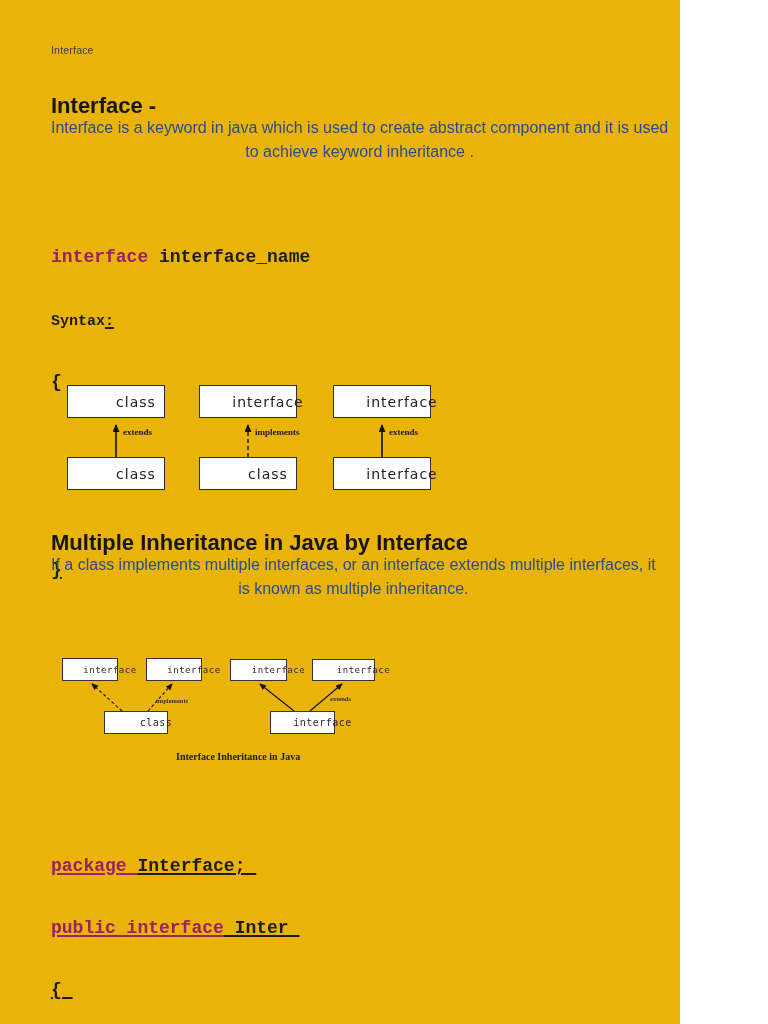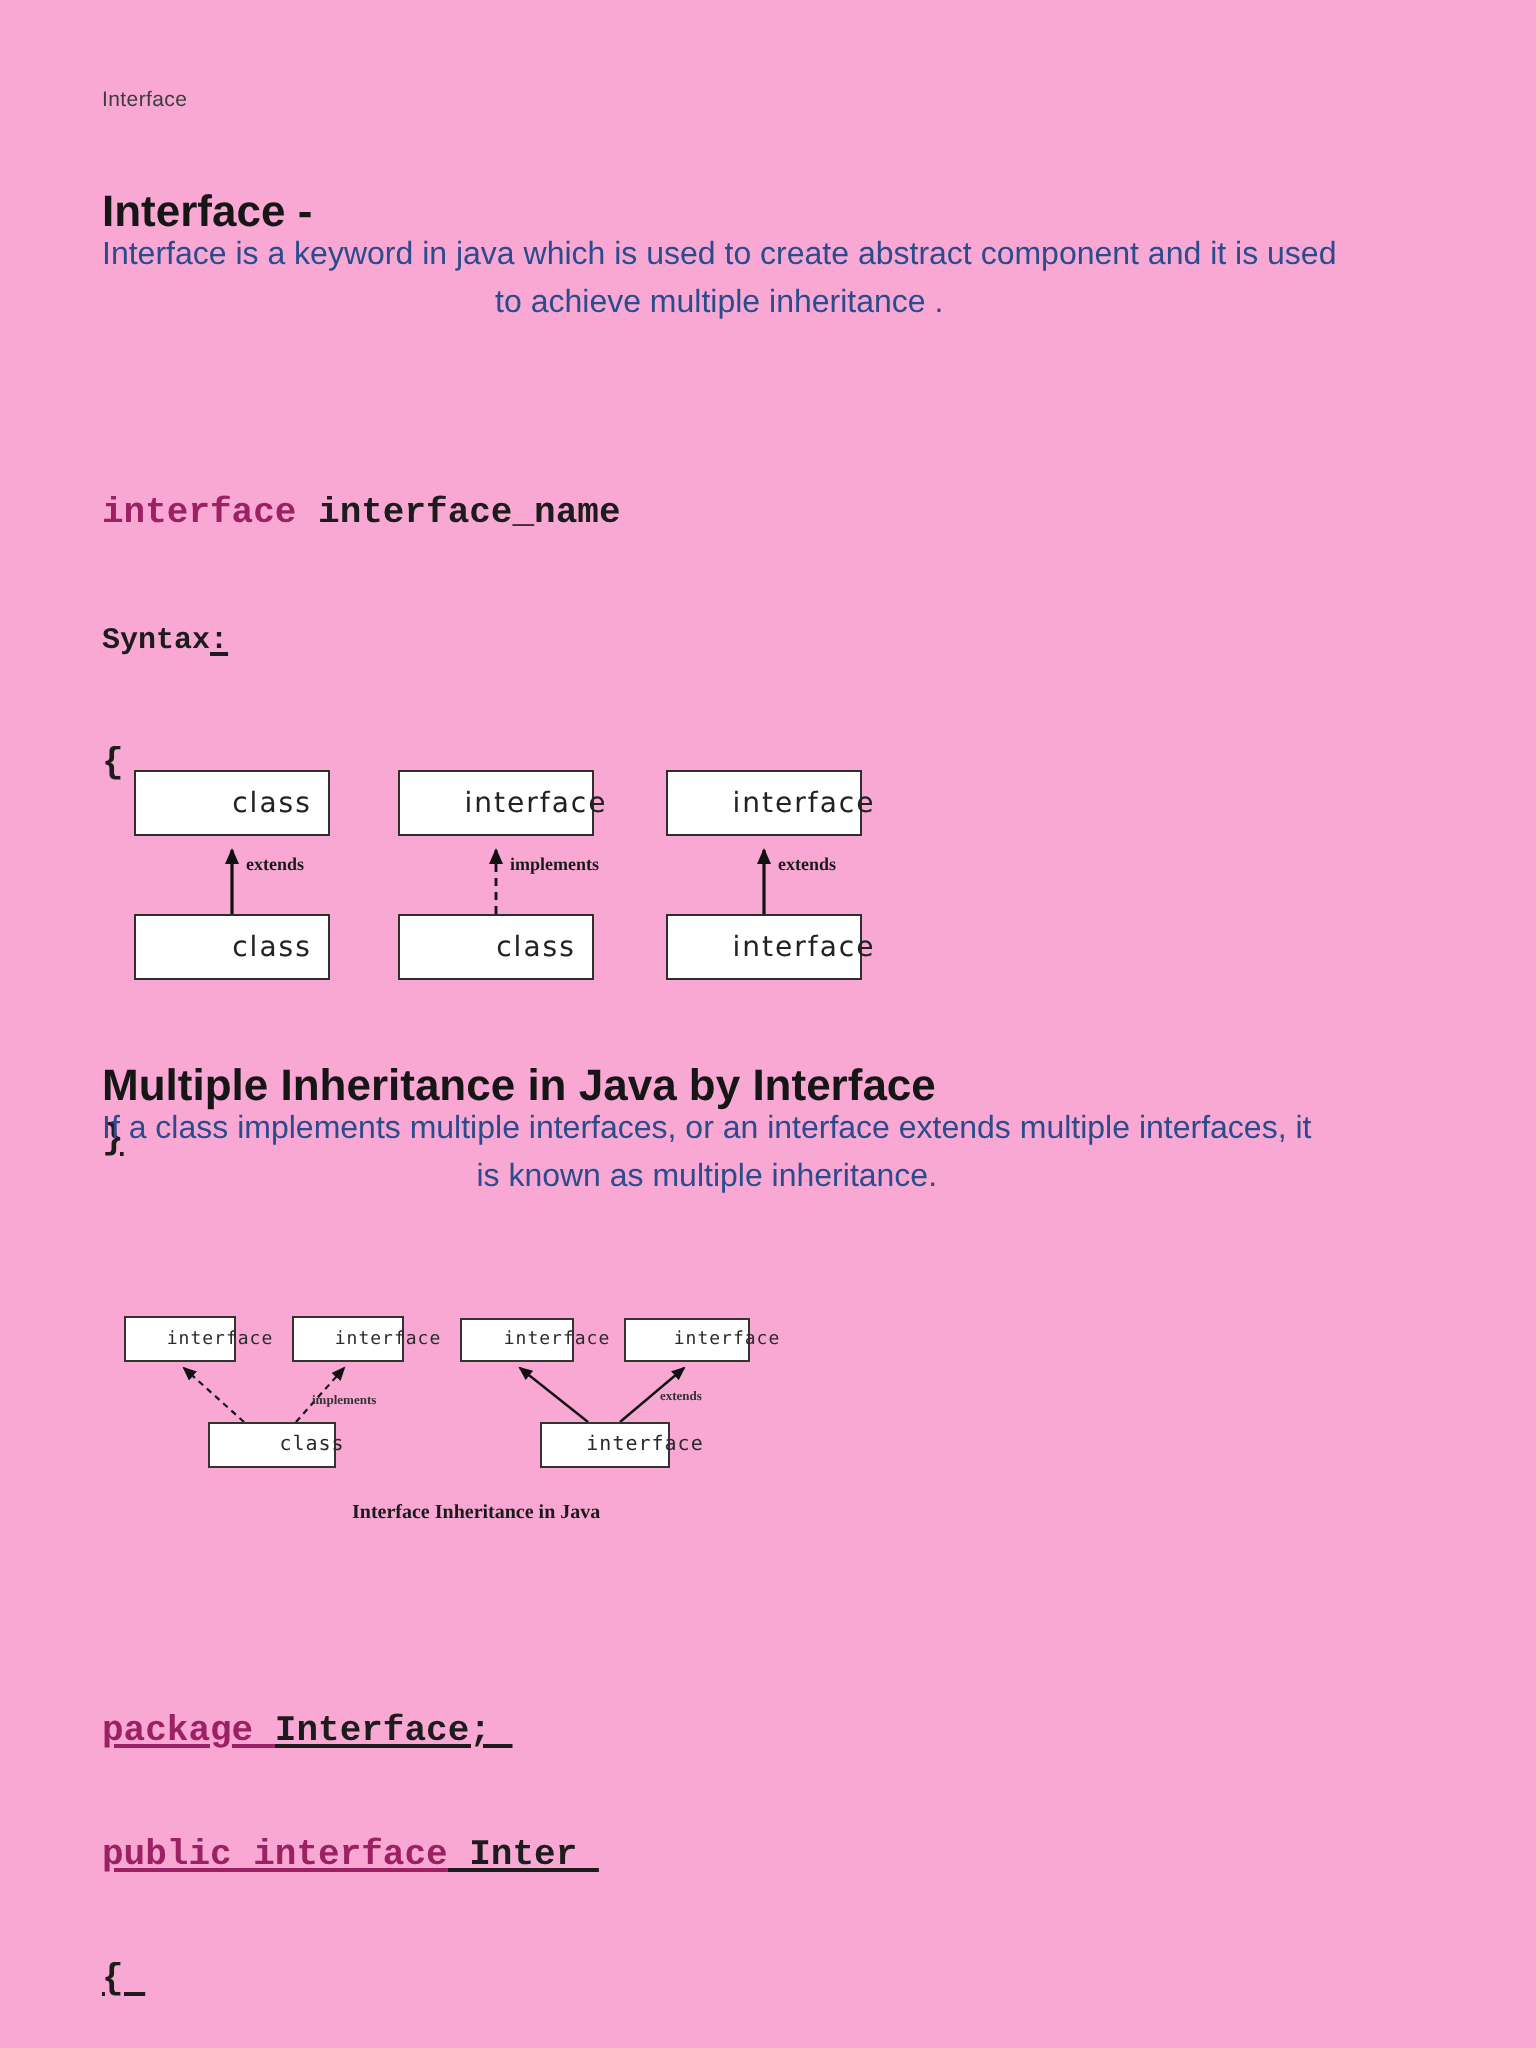--- a/index.html
+++ b/index.html
@@ -1,19 +1,19 @@
 <!DOCTYPE html>
 <html style="--accent_blue: #2a4c8c; --keyword_magenta: #9b2064; --identifier_blue: #2a36e6; --text_black: #1c1c1c;"><head>
 <meta charset="utf-8">
 <style>
   html,body{margin:0;padding:0;background:#ffffff;}
   .page{
     position:relative;
-    width:768px;height:1024px;
-    background:#f9a8d4;
+    width:680px;height:1024px;
+    background:#eab308;
     font-family:"Liberation Sans",sans-serif;
     color:var(--text_black,#1c1c1c);
     overflow:hidden;
     text-decoration:underline;
   }
   .abs{position:absolute;}
 
   
   .doc-header{
     left:51px;top:44px;
@@ -96,21 +96,21 @@
 <body>
 
 <div class="page">
 
   <div class="abs doc-header">Interface</div>
 
   <div class="abs intro-heading h-bold">Interface -</div>
 
   <div class="abs intro-para para">
     <div class="pline">Interface is a keyword in java which is used to create abstract component and it is used</div>
-    <div class="pline">to achieve multiple inheritance .</div>
+    <div class="pline">to achieve keyword inheritance .</div>
   </div>
 
   <div class="abs syntax-block codeblock">
     <div class="sline"><span class="tk-kwn">interface</span><span class="tk-b"> interface_name</span></div>
     <div class="sline"><span class="tk-lbl">Syntax</span><span class="tk-lblu">:</span></div>
     <div class="sline"><span class="tk-b">{</span></div>
     <div class="sline"></div>
     <div class="sline"></div>
     <div class="sline"><span class="tk-bu">}</span></div>
   </div>

